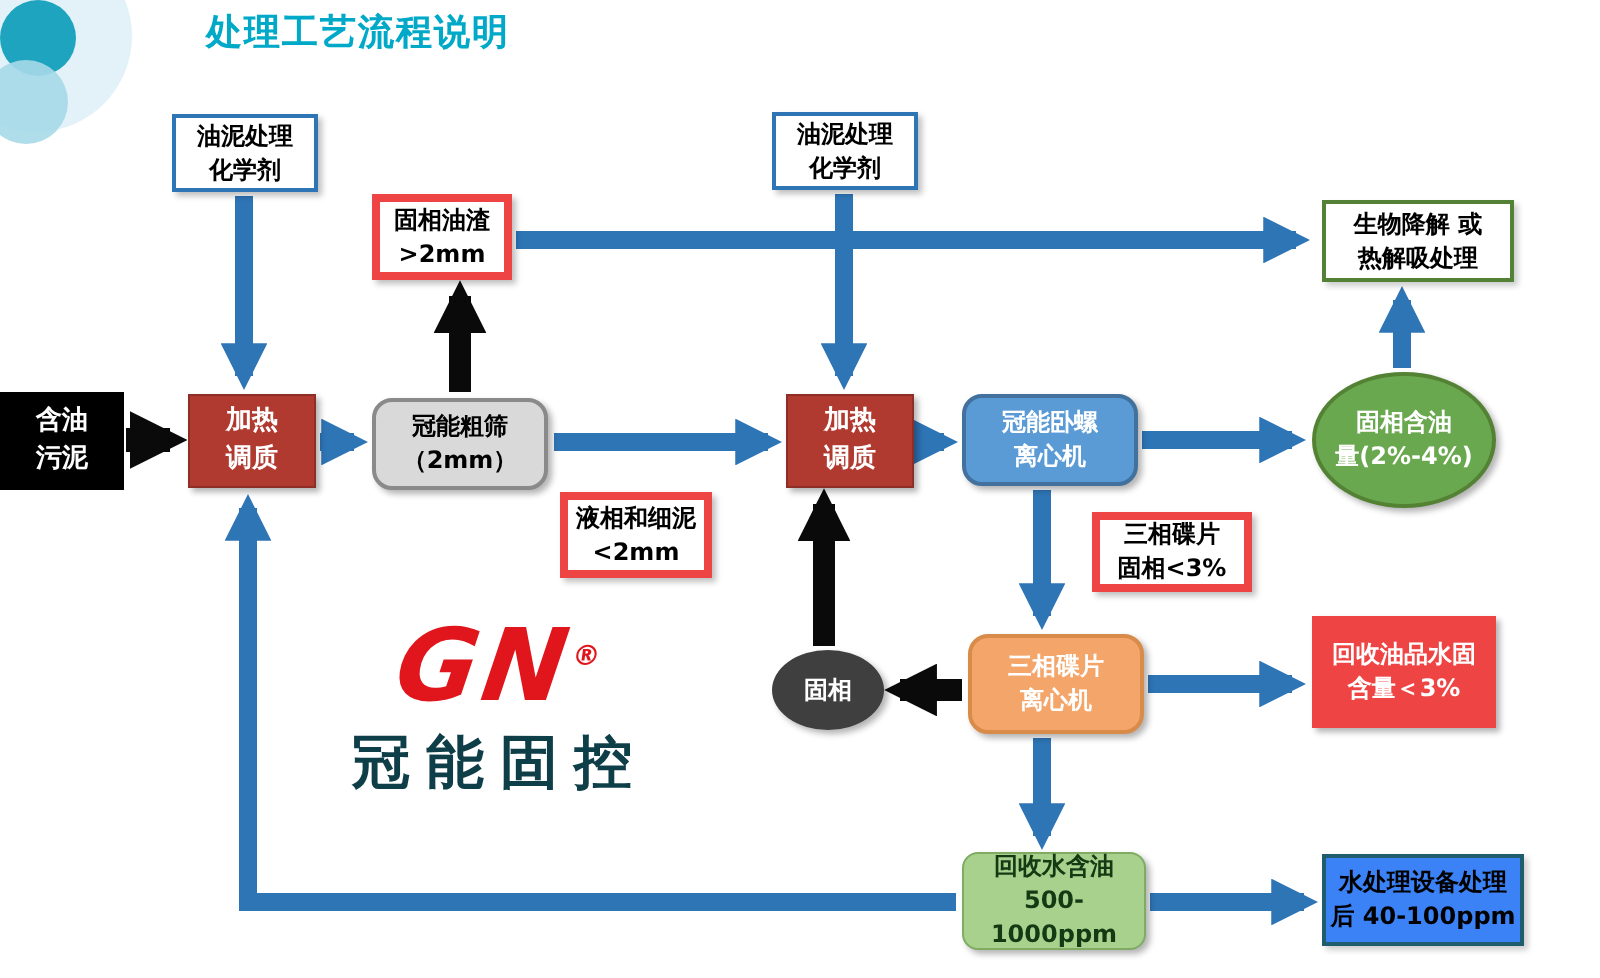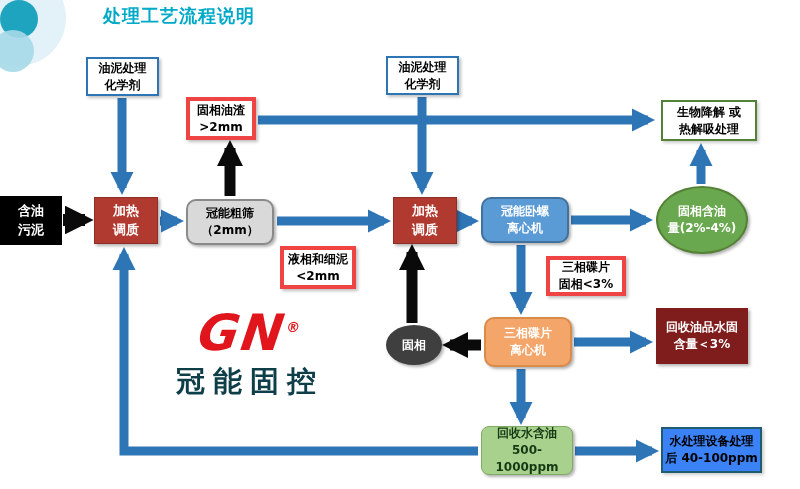--- a/index.html
+++ b/index.html
@@ -21,21 +21,21 @@
 
   .box-white       { background:#fff; border:4px solid #ef4444; box-shadow:2px 2px 3px rgba(0,0,0,.25); }
   .box-blue-border { background:#fff; border:2.5px solid #2e75b6; box-shadow:2px 2px 3px rgba(0,0,0,.25); }
   .box-green-border{ background:#fff; border:2.5px solid #538135; box-shadow:2px 2px 3px rgba(0,0,0,.2); }
   .box-teal-border { background:#3b82f6; border:2.5px solid #1f5c6d; box-shadow:2px 2px 3px rgba(0,0,0,.2); }
   .box-red    { background:#b13a30; color:#fff; border:1px solid #8f2e26; font-size:13px; box-shadow:2px 2px 3px rgba(0,0,0,.3); }
   .box-black  { background:#000; color:#fff; font-size:13px; }
   .box-gray   { background:#d9d9d9; border:2px solid #8a8a8a; border-radius:10px; box-shadow:2px 2px 3px rgba(0,0,0,.3); }
   .box-bluefill   { background:#5b9bd5; color:#fff; border:2px solid #41719c; border-radius:10px; box-shadow:2px 2px 3px rgba(0,0,0,.3); }
   .box-orangefill { background:#f4a569; color:#fff; border:2px solid #d98c4a; border-radius:10px; box-shadow:2px 2px 3px rgba(0,0,0,.3); }
-  .box-orange     { background:#7f1d1d; color:#fff; box-shadow:2px 2px 3px rgba(0,0,0,.3); }
+  .box-orange     { background:#ef4444; color:#fff; box-shadow:2px 2px 3px rgba(0,0,0,.3); }
   .box-greenfill  { background:#a9d18e; color:#143a14; border:1px solid #7fab63; border-radius:8px; box-shadow:2px 2px 3px rgba(0,0,0,.3); }
   .ellipse-green  { background:#6aa84f; color:#fff; border-radius:50%; border:2px solid #548235; box-shadow:2px 2px 3px rgba(0,0,0,.3); }
   .ellipse-dark   { background:#3f3f3f; color:#fff; border-radius:50%; box-shadow:2px 2px 3px rgba(0,0,0,.3);justify-content:center; }
 
   .logo { position:absolute; left:160px; top:308px; width:180px; text-align:center; }
   .logo-gn { color:#e0161c; font-style:italic; font-weight:800; font-size:50px; line-height:1;
              letter-spacing:2px; transform:skew(-8deg); }
   .logo-reg { font-size:14px; vertical-align:super; font-style:normal; }
   .logo-cn { margin-top:4px; font-size:29px; font-weight:800; color:#0e3f49; letter-spacing:8px; white-space:nowrap; }
 </style>

